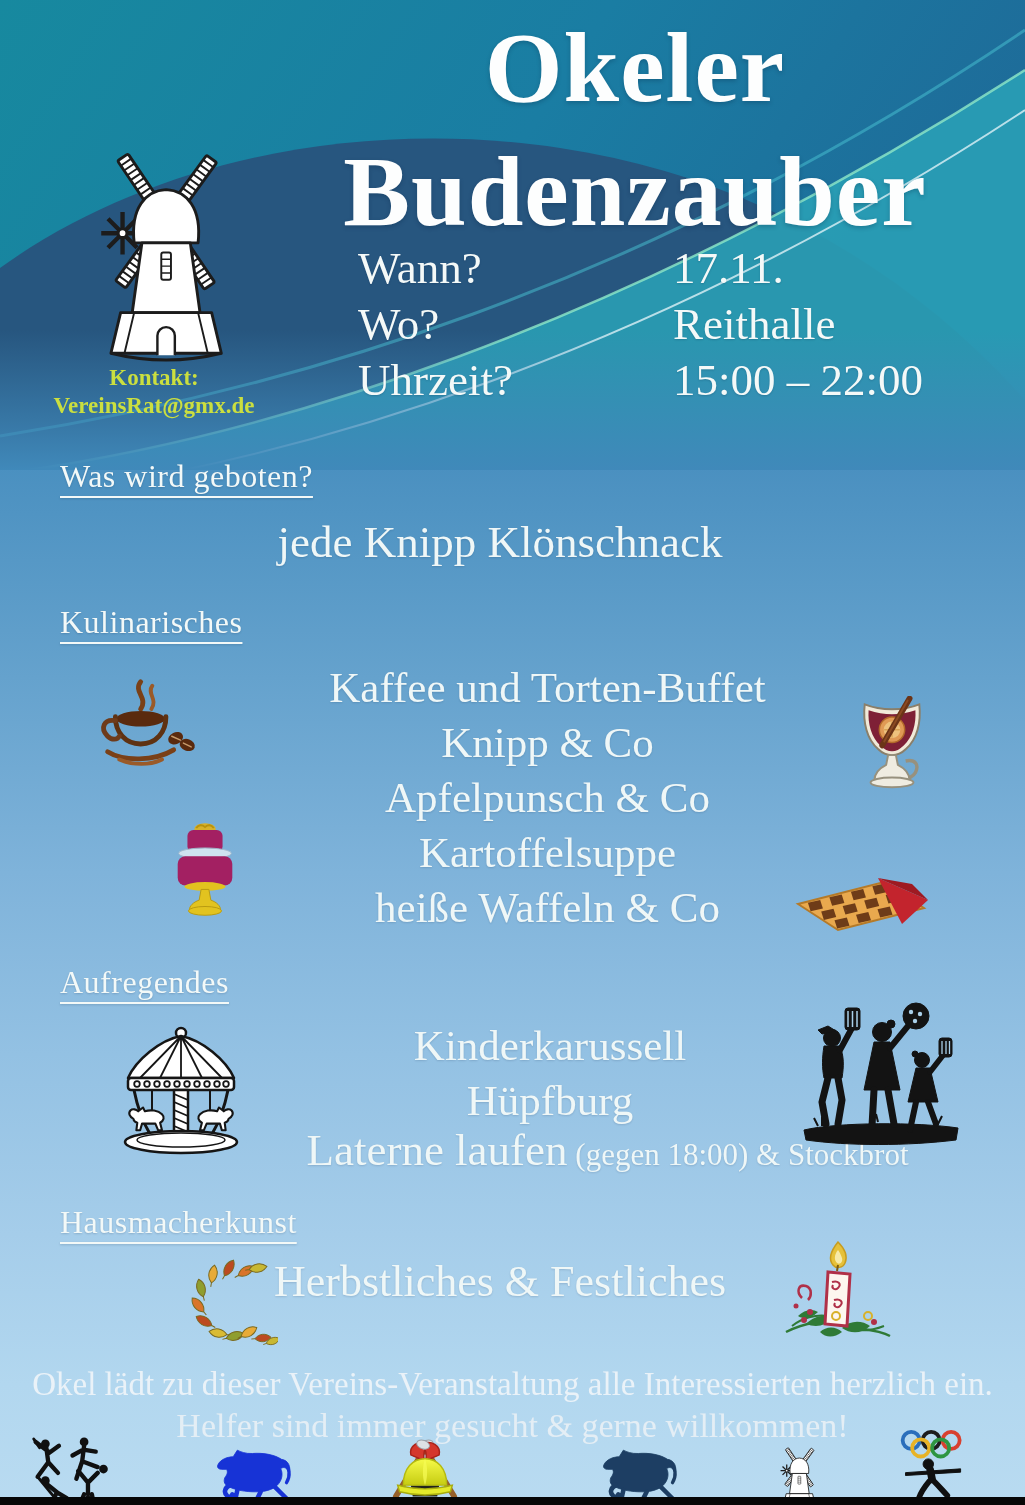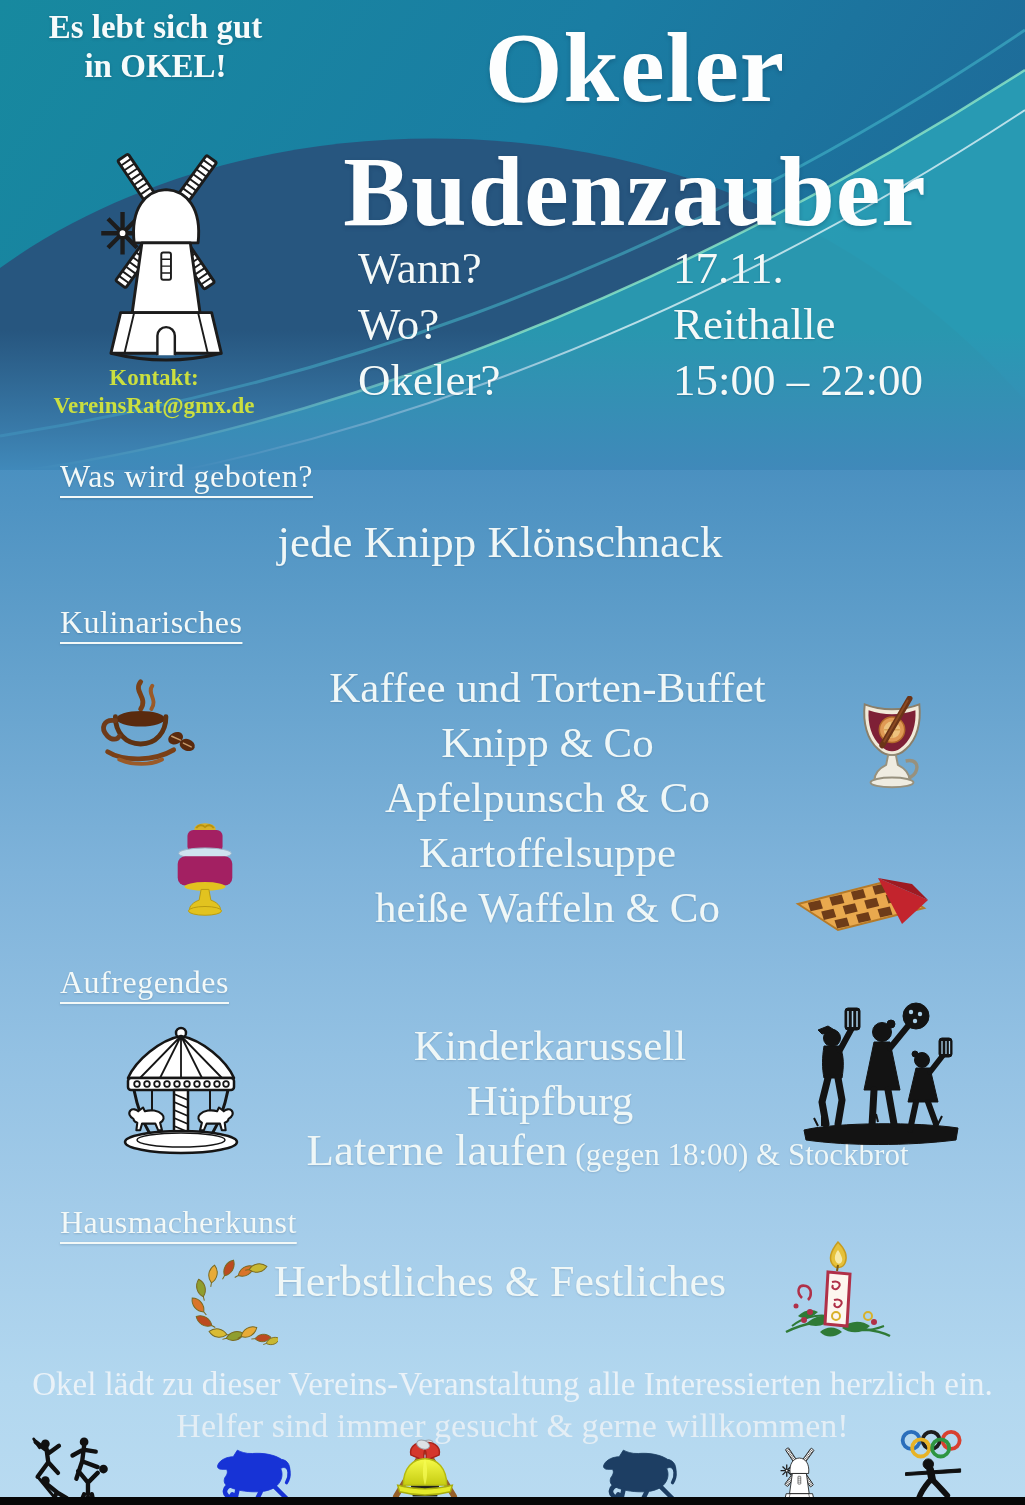--- a/index.html
+++ b/index.html
@@ -48,24 +48,20 @@
     </defs>
     <rect width="1025" height="470" fill="url(#gTeal)"></rect>
     <path d="M0,268 C150,160 360,118 560,148 C740,175 900,260 1025,400 L1025,470 L0,470 Z" fill="#27567f"></path>
     <path d="M0,474 C260,440 620,330 1025,70 L1025,470 L0,470 Z" fill="#2aa0b6" opacity="0.88"></path>
     <path d="M0,436 C280,392 640,290 1025,30" stroke="#49c3d4" stroke-width="3" fill="none" opacity="0.5"></path>
     <path d="M0,474 C260,440 620,330 1025,70" stroke="#8fe9c8" stroke-width="2.5" fill="none" opacity="0.8"></path>
     <path d="M0,500 C300,466 660,350 1025,110" stroke="#eaf7fb" stroke-width="2" fill="none" opacity="0.75"></path>
     <rect y="330" width="1025" height="140" fill="url(#gFade)"></rect>
   </svg>
 
-  <div class="abs tagline">
-    <div>Es lebt sich gut</div>
-    <div>in OKEL!</div>
-  </div>
 
   <svg class="abs" style="left:72px;top:86px" width="165" height="276" viewBox="0 0 170 285">
     <g id="wm" stroke="#1c1c1c" stroke-width="3" fill="#ffffff" stroke-linejoin="round">
       <g id="bladeset">
         <g transform="rotate(-34 97 140)">
           <rect x="90.5" y="60" width="13" height="76" rx="2"></rect>
           <path d="M90.5,66 h13 M90.5,72 h13 M90.5,78 h13 M90.5,84 h13 M90.5,90 h13 M90.5,96 h13 M90.5,102 h13 M90.5,108 h13 M90.5,114 h13 M90.5,120 h13 M90.5,126 h13" stroke-width="2"></path>
           <line x1="97" y1="140" x2="97" y2="134" stroke-width="4"></line>
         </g>
         <g transform="rotate(36 97 140)">
@@ -110,21 +106,21 @@
   <div class="abs info">
     <div class="irow">
       <div class="ilabel">Wann?</div>
       <div>17.11.</div>
     </div>
     <div class="irow">
       <div class="ilabel">Wo?</div>
       <div>Reithalle</div>
     </div>
     <div class="irow">
-      <div class="ilabel">Okeler?</div>
+      <div class="ilabel">Uhrzeit?</div>
       <div>15:00 – 22:00</div>
     </div>
   </div>
 
   <div class="abs heading" style="left:60px;top:458px">Was wird geboten?</div>
   <div class="abs bigtxt center offer-line">jede Knipp Klönschnack</div>
 
   <div class="abs heading" style="left:60px;top:604px">Kulinarisches</div>
   <div class="abs bigtxt center foodlist">
     <div>Kaffee und Torten-Buffet</div>

